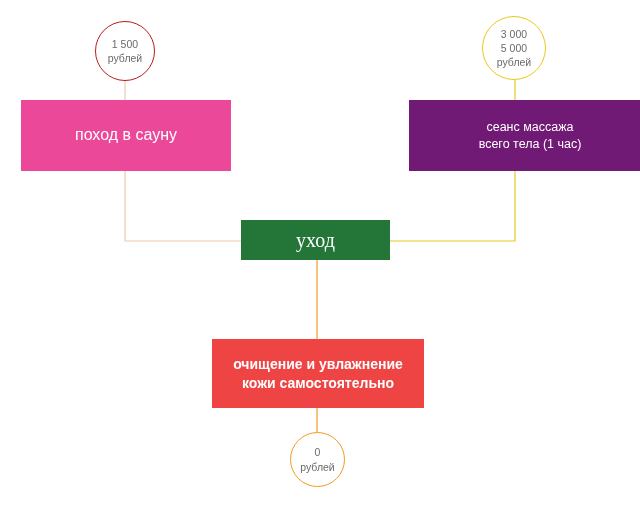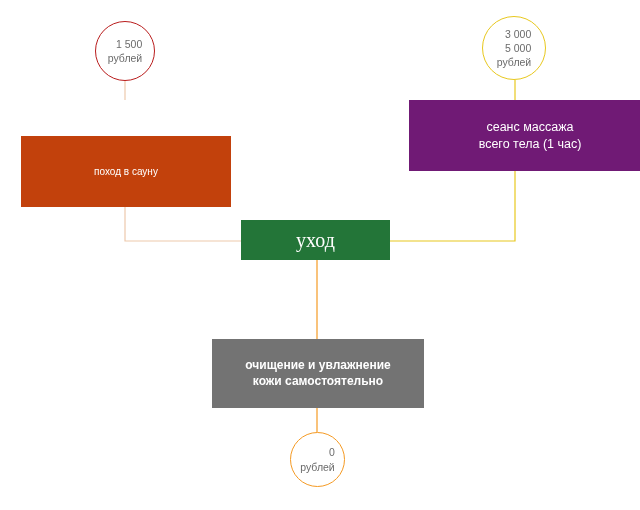--- a/index.html
+++ b/index.html
@@ -39,23 +39,22 @@
     white-space: pre-line;
     padding: 0 8px;
   }
 
   
   .box-sauna {
     left: 21px;
     top: 100px;
     width: 210px;
     height: 71px;
-    background: #c2410c;
-    font-size: 10px;
-    margin-top: 36px;
+    background: #ec4899;
+    font-size: 16px;
   }
   .box-massage {
     left: 409px;
     top: 100px;
     width: 242px;
     height: 71px;
     background: #701a75;
     font-size: 12.5px;
   }
   .box-care {
@@ -65,35 +64,35 @@
     height: 40px;
     background: #237538;
     font-family: "Liberation Serif", serif;
     font-size: 20px;
   }
   .box-self {
     left: 212px;
     top: 339px;
     width: 212px;
     height: 69px;
-    background: #737373;
-    font-size: 12px;
+    background: #ef4444;
+    font-size: 14px;
     font-weight: bold;
   }
 
   
   .circle {
     position: absolute;
     box-sizing: border-box;
     border-radius: 50%;
     background: #ffffff;
     display: flex;
     align-items: center;
     justify-content: center;
-    text-align: right;
+    text-align: center;
     color: #6b6b6b;
     font-size: 10.5px;
     line-height: 1.35;
   }
   .circle .node-text {
     white-space: pre-line;
     padding: 0;
   }
   .circle-sauna {
     left: 95px;

